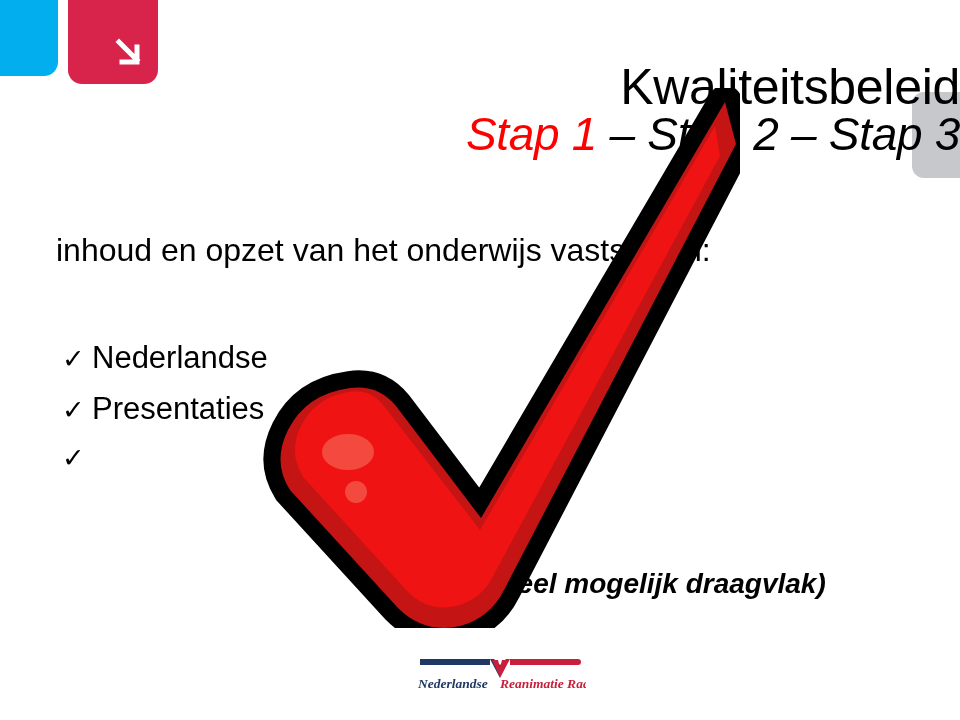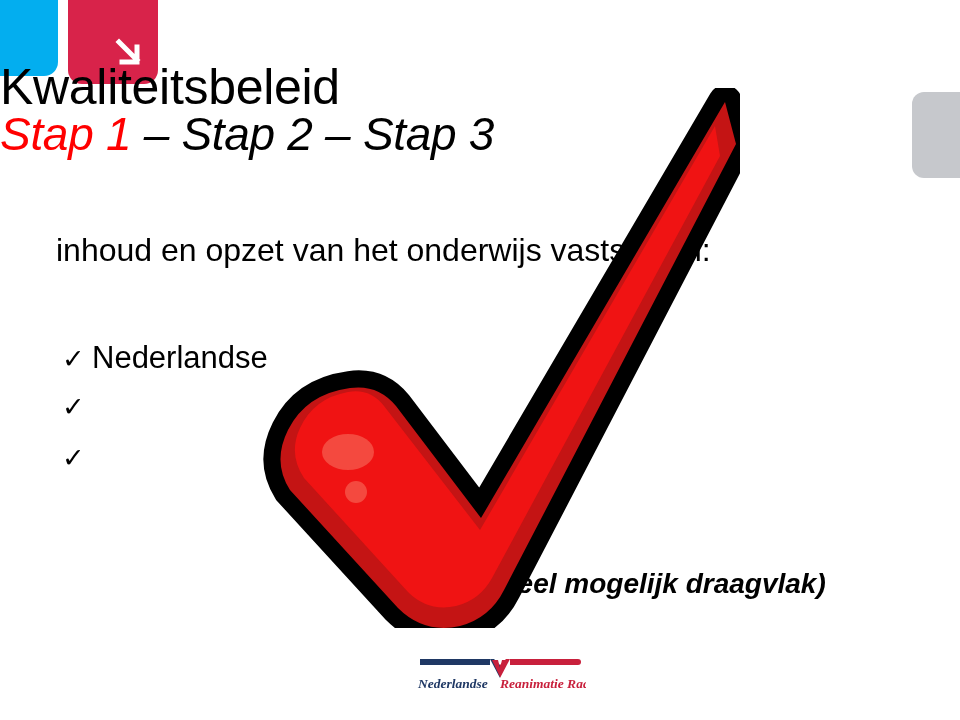--- a/index.html
+++ b/index.html
@@ -54,21 +54,21 @@
     background: #c6c8cc;
     border-radius: 12px;
   }
 
   
   .title-block {
     position: absolute;
     left: 0;
     top: 62px;
     width: 960px;
-    text-align: left;
+    text-align: right;
     line-height: 1.02;
   }
   .title-line1 {
     font-size: 50px;
     color: #000000;
     letter-spacing: -0.3px;
   }
   .title-line2 {
     font-size: 46px;
     font-style: italic;
@@ -169,20 +169,21 @@
 
   <div class="body-lead">inhoud en opzet van het onderwijs vaststellen:</div>
 
   <div class="bullet-list">
     <div class="bullet-row">
       <span class="bullet-check">✓</span>
       <span class="bullet-text">Nederlandse</span>
     </div>
     <div class="bullet-row">
       <span class="bullet-check">✓</span>
+      <span class="bullet-text">Presentaties</span>
     </div>
     <div class="bullet-row">
       <span class="bullet-check">✓</span>
     </div>
   </div>
 
   <div class="footnote">(met zoveel mogelijk draagvlak)</div>
 
   <div class="checkmark">
     <svg viewBox="0 0 512 540" xmlns="http://www.w3.org/2000/svg">

